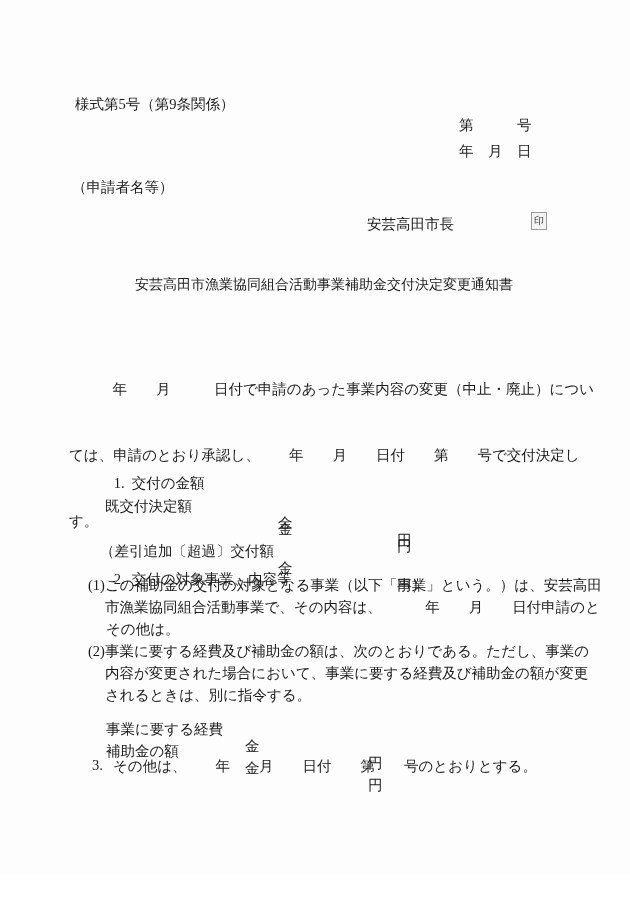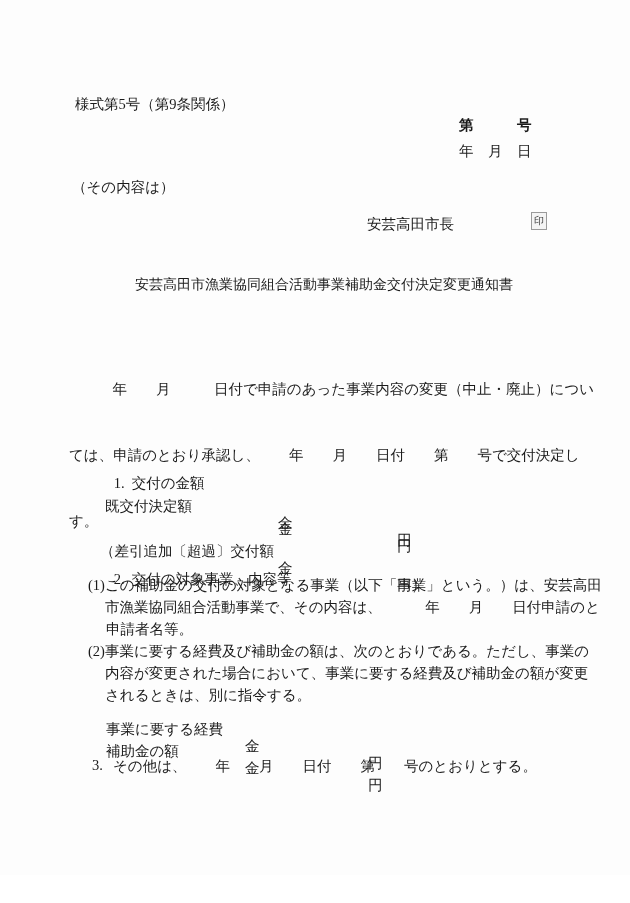--- a/index.html
+++ b/index.html
@@ -8,21 +8,21 @@
     width:630px;height:875px;
     background:#fdfdfd;
     font-family:"Liberation Serif","DejaVu Serif",serif;
     font-size:14.5px;
     color:#1b1b1b;
     overflow:hidden;
   }
   .abs{position:absolute;white-space:pre;}
 
   .form-label{top:95px;left:75px;}
-  .doc-number{top:116px;left:459px;font-weight:bold;}
+  .doc-number{top:116px;left:459px;}
   .date-line{top:142px;left:459px;}
   .addressee{top:178px;left:72px;}
   .sender{top:215px;left:367px;}
   .seal{
     top:212px;left:531px;
     border:1px solid #9a9a9a;
     font-size:10px;line-height:1;
     padding:3px 2px;color:#3a3a3a;
     background:#f4f4f4;
   }
@@ -67,21 +67,21 @@
   .sec3 .txt{position:absolute;top:0;left:44px;white-space:pre;}
 </style>
 </head>
 <body>
 
 <div class="page">
 
   <div class="abs form-label">様式第5号（第9条関係）</div>
   <div class="abs doc-number">第　　　号</div>
   <div class="abs date-line">年　月　日</div>
-  <div class="abs addressee">（その内容は）</div>
+  <div class="abs addressee">（申請者名等）</div>
   <div class="abs sender">安芸高田市長</div>
   <div class="abs seal">印</div>
 
   <h1 class="abs title">安芸高田市漁業協同組合活動事業補助金交付決定変更通知書</h1>
 
   <div class="abs body-par">
     <div class="bl">　　　年　　月　　　日付で申請のあった事業内容の変更（中止・廃止）につい</div>
     <div class="bl">ては、申請のとおり承認し、　　年　　月　　日付　　第　　号で交付決定し</div>
     <div class="bl">す。</div>
   </div>
@@ -105,21 +105,21 @@
       <span class="yen">円）</span>
     </div>
   </div>
 
   <div class="abs sec sec2">
     <div class="sec-h">
       <span class="no">2.</span><span class="ht">交付の対象事業、内容等</span>
     </div>
     <div class="iline i10">(1)この補助金の交付の対象となる事業（以下「事業」という。）は、安芸高田</div>
     <div class="iline i11">市漁業協同組合活動事業で、その内容は、　　　年　　月　　日付申請のと</div>
-    <div class="iline i12">申請者名等。</div>
+    <div class="iline i12">その他は。</div>
     <div class="iline i20">(2)事業に要する経費及び補助金の額は、次のとおりである。ただし、事業の</div>
     <div class="iline i21">内容が変更された場合において、事業に要する経費及び補助金の額が変更</div>
     <div class="iline i22">されるときは、別に指令する。</div>
     <div class="mrow m0">
       <span class="lbl">事業に要する経費</span>
       <span class="kin">金</span>
       <span class="yen">円</span>
     </div>
     <div class="mrow m1">
       <span class="lbl">補助金の額</span>

